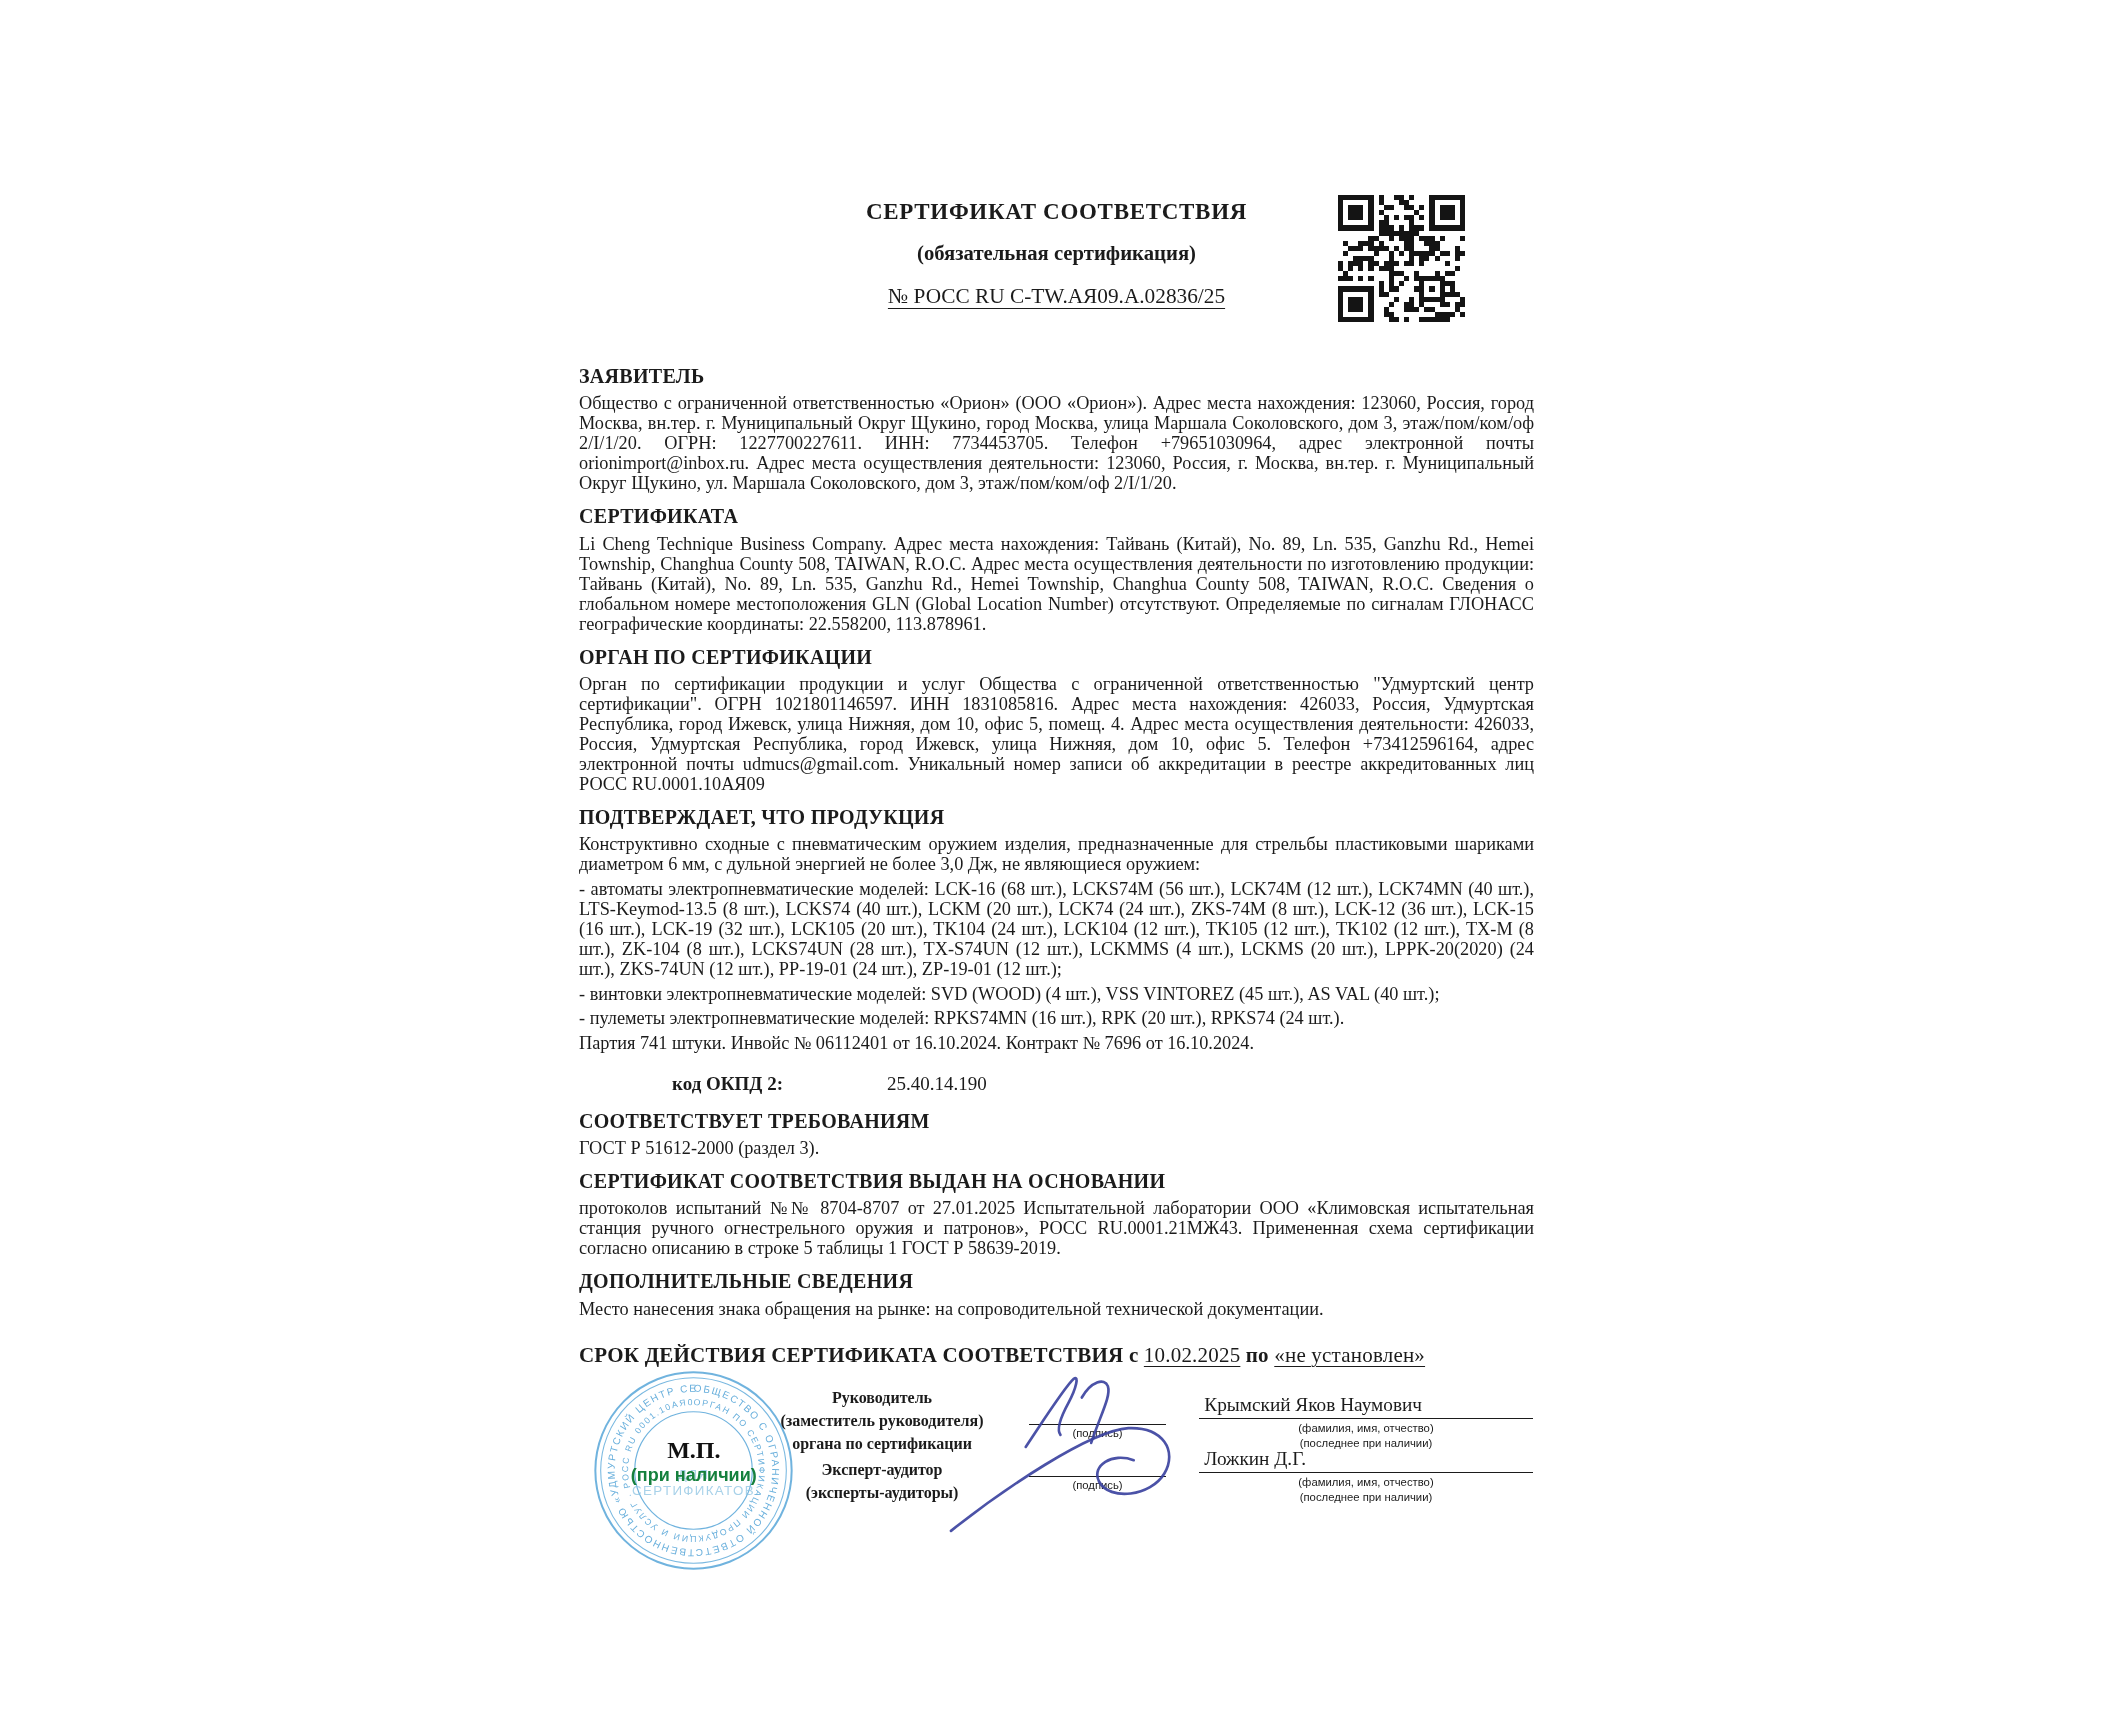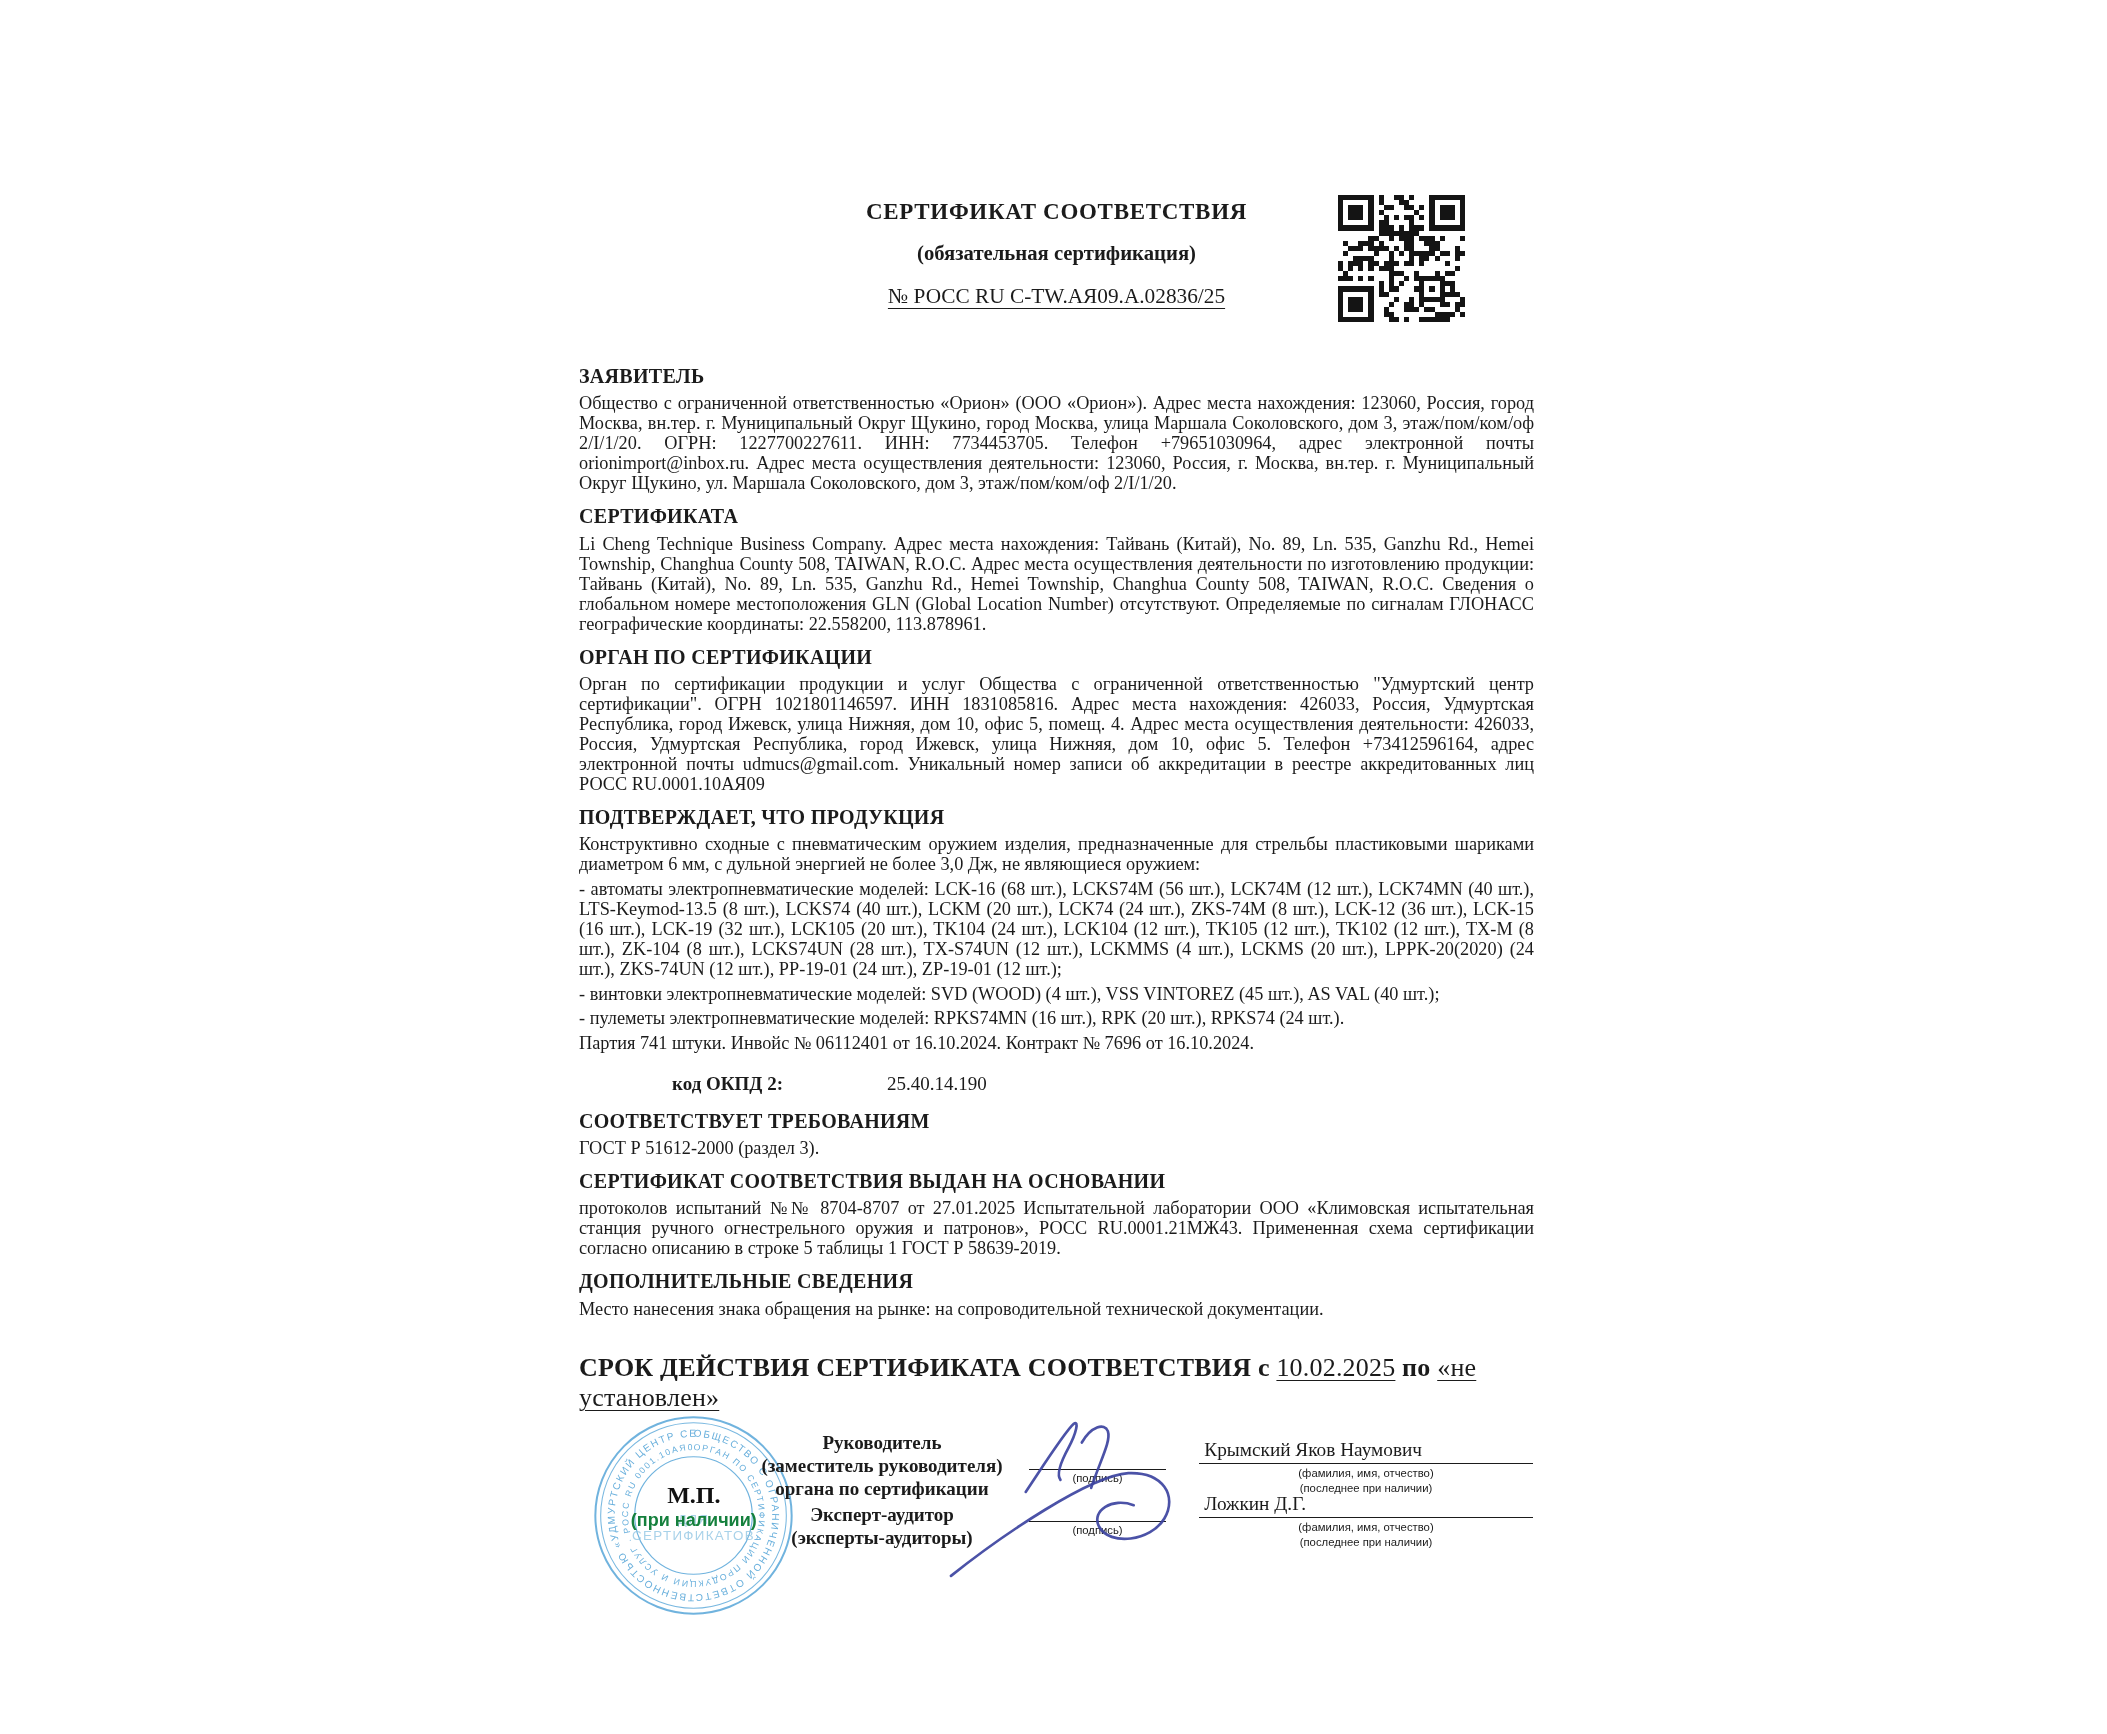--- a/index.html
+++ b/index.html
@@ -22,36 +22,36 @@
   .sec-title{font-size:20px;font-weight:bold;margin:12px 0 5.3px 0;letter-spacing:0.3px}
   .sec-body{font-size:18.3px;line-height:20px;text-align:justify}
   .sec-body p{margin:4.7px 0}
 
   
   .codes{margin:20px 0 4px 93px;font-size:19px}
   .codes .row{display:flex;align-items:flex-start;margin-bottom:14.7px}
   .codes .label{font-weight:bold;width:215px;flex:0 0 215px}
 
   
-  .validity{font-size:26px;font-weight:bold;margin-top:34px;letter-spacing:0.2px}
+  .validity{font-size:21px;font-weight:bold;margin-top:24px;letter-spacing:0.2px}
   .validity .uline{font-weight:normal;text-decoration:underline;text-underline-offset:4px;text-decoration-thickness:1.3px}
 
   
   .sig-block{position:relative;height:230px;margin-top:9.3px}
   .stamp-wrap{position:absolute;left:11.3px;top:-10px;width:207px;height:207px}
   .stamp-wrap svg{position:absolute;left:0;top:0}
   .mp-overlay{
     position:absolute;left:0;top:0;width:207px;height:207px;
     display:flex;flex-direction:column;align-items:center;justify-content:center;
     transform:translateY(-9.3px);text-align:center;
   }
   .mp-main{font-size:24px;font-weight:bold;color:#111}
   .mp-note{font-size:18px;font-weight:bold;font-family:"Liberation Sans",sans-serif;color:#15803d;margin-top:1.3px}
 
-  .roles{position:absolute;left:153px;width:300px;text-align:center;font-weight:bold;font-size:19px;line-height:23px}
+  .roles{position:absolute;left:153px;width:300px;text-align:center;font-weight:bold;font-size:16px;line-height:23px}
   .roles-1{top:9.3px}
   .roles-2{top:81px}
 
   .sig-line{position:absolute;left:450px;width:137px;border-top:1.3px solid #1b1b1b}
   .sig-line-1{top:47px}
   .sig-line-2{top:99px}
   .sig-caption{font-family:"Liberation Sans",sans-serif;font-size:11.3px;text-align:center;margin-top:2px}
 
   .name-row{position:absolute;left:620px;width:334px}
   .name-row-1{top:17.3px}

